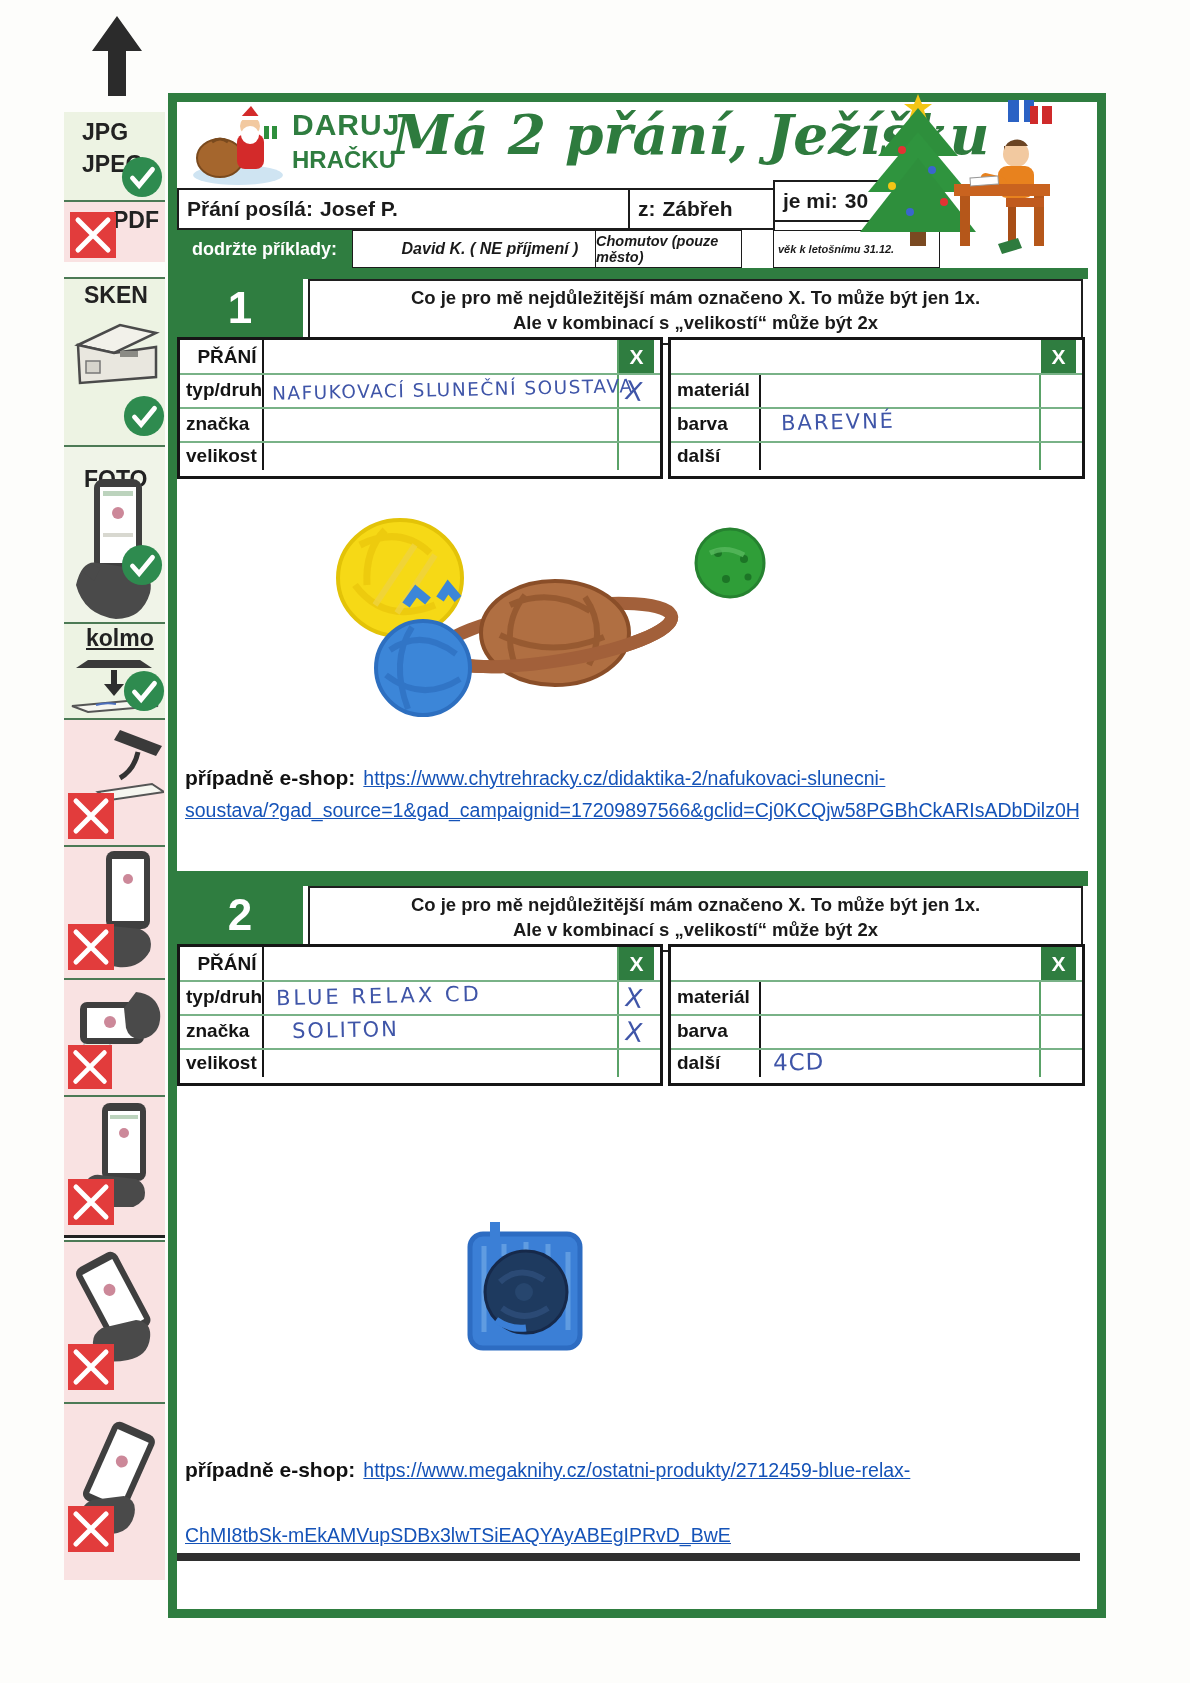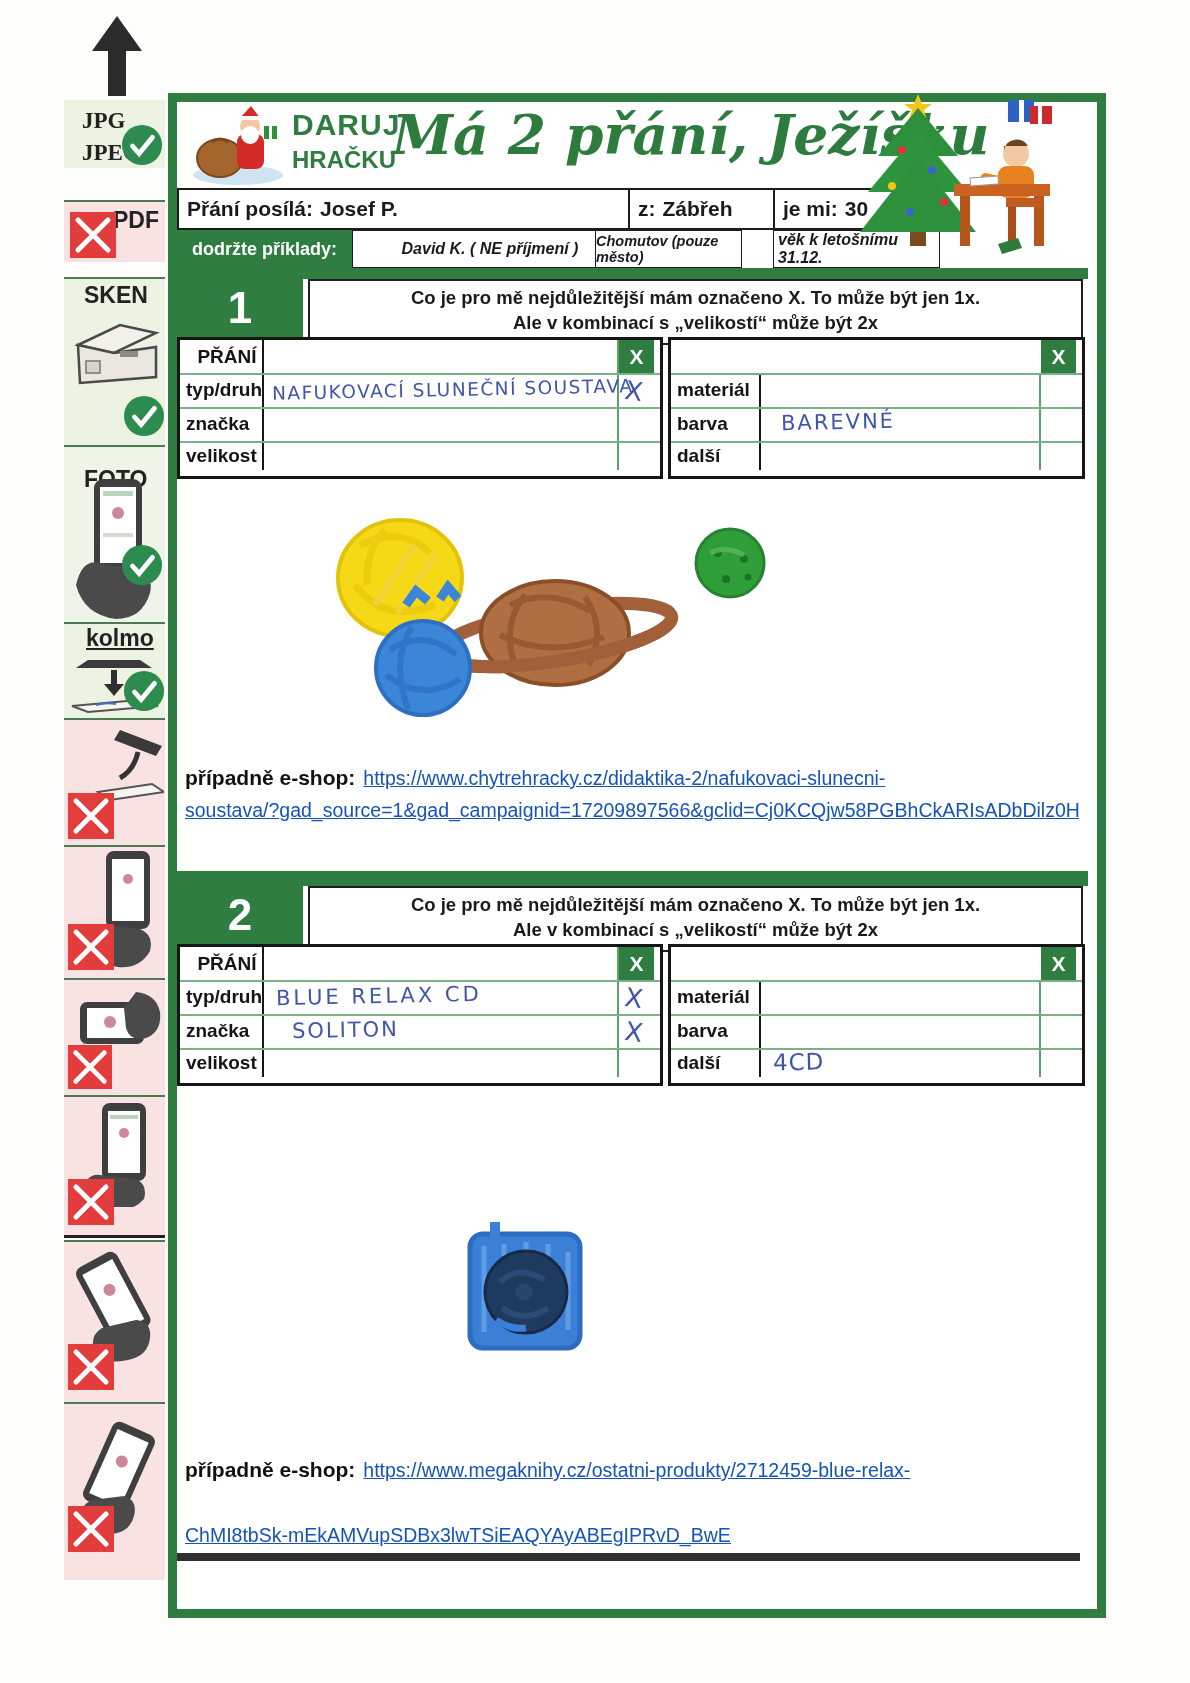--- a/index.html
+++ b/index.html
@@ -44,21 +44,21 @@
 </style>
 </head>
 <body>
 
 <div class="page">
 
   <svg class="abs" style="left:92px;top:16px;" width="50" height="80" viewBox="0 0 50 80">
     <polygon points="25,0 50,35 34,35 34,80 16,80 16,35 0,35" fill="#2b2b2b"></polygon>
   </svg>
 
-  <div class="tile ok first" style="top:100px;height:68px;font-family:Liberation Serif, serif;">
+  <div class="tile ok first" style="top:112px;height:88px;">
     <div class="tlabel abs" style="left:18px;top:8px;">JPG</div>
     <div class="tlabel abs" style="left:18px;top:40px;">JPEG</div>
     <svg class="badge" style="right:2px;bottom:2px;" width="42" height="42" viewBox="0 0 44 44">
         <circle cx="22" cy="22" r="21" fill="#2e8b4f"></circle>
         <path d="M12 23 l7 8 l14 -17" fill="none" stroke="#fff" stroke-width="5" stroke-linecap="round"></path>
       </svg>
   </div>
 
   <div class="tile no" style="top:200px;height:62px;">
     <div class="tlabel abs" style="right:6px;top:6px;">PDF</div>
@@ -245,29 +245,29 @@
   </svg>
 
   <div class="cell" style="left:177px;top:188px;width:453px;height:42px;z-index:2;">
     <span>Přání posílá:</span>
     <span>Josef P.</span>
   </div>
   <div class="cell" style="left:628px;top:188px;width:147px;height:42px;z-index:2;">
     <span>z:</span>
     <span>Zábřeh</span>
   </div>
-  <div class="cell" style="left:773px;top:188px;width:167px;height:42px;z-index:2;">
+  <div class="cell" style="left:773px;top:180px;width:167px;height:42px;z-index:2;">
     <span>je mi:</span>
     <span>30</span>
   </div>
 
   <div class="excell" style="left:177px;top:230px;width:175px;height:38px;background:#2f7d40;color:#fff;font-style:normal;font-weight:bold;font-size:18px;border-color:#2f7d40;z-index:2;">dodržte příklady:</div>
   <div class="excell" style="left:352px;top:230px;width:276px;height:38px;z-index:2;">David K. ( NE příjmení )</div>
   <div class="excell" style="left:595px;top:230px;width:147px;height:38px;font-size:14.5px;z-index:2;">Chomutov  (pouze město)</div>
-  <div class="excell" style="left:773px;top:230px;width:167px;height:38px;font-size:16px;justify-content:flex-start;padding-left:4px;z-index:2;">věk k letošnímu 31.12.</div>
+  <div class="excell" style="left:773px;top:230px;width:167px;height:38px;font-size:11px;justify-content:flex-start;padding-left:4px;z-index:2;">věk k letošnímu 31.12.</div>
 
   <div class="hbar" style="left:168px;top:268px;width:920px;height:11px;z-index:2;"></div>
 
   <div class="numbox" style="left:177px;top:279px;width:126px;height:58px;z-index:2;">1</div>
   <div class="instrbox" style="left:308px;top:279px;width:771px;height:58px;z-index:2;">
     <div>Co je pro mě nejdůležitější mám označeno X.  To může být jen 1x.</div>
     <div>Ale v kombinací s „velikostí“ může být 2x</div>
   </div>
 
   <div class="wtable" style="left:177px;top:337px;width:480px;height:136px;z-index:2;">

